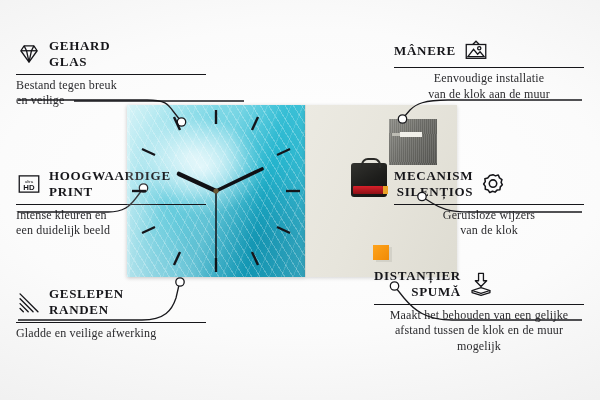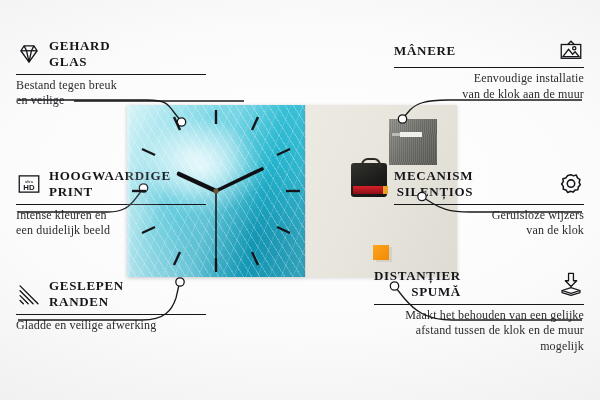--- a/index.html
+++ b/index.html
@@ -70,36 +70,36 @@
   .spacer-chip{
     position:absolute;left:68px;top:140px;width:16px;height:15px;
     background:linear-gradient(135deg,#ffa41c 0%,#f08a06 100%);
     box-shadow:3px 2px 0 rgba(0,0,0,.07);
   }
 
   
   .callout{position:absolute;width:190px;}
   .callout .head{display:flex;align-items:center;gap:7px;}
   .callout.left .head{justify-content:flex-start;}
-  .callout.right .head{justify-content:space-between;}
+  .callout.right .head{justify-content:flex-start;}
   .callout .title{
     font-size:13px;font-weight:bold;letter-spacing:.7px;color:#16161a;
     line-height:1.25;text-transform:uppercase;
   }
   .callout.right .title{text-align:right;}
   .callout .rule{height:1px;background:#16161a;margin:3px 0 3px;}
   .callout .desc{
     font-size:12px;color:#2b2b2e;line-height:1.32;letter-spacing:.15px;
   }
-  .callout.right .desc{text-align:right;}
+  .callout.right .desc{text-align:center;}
   .ico{width:26px;height:26px;flex:0 0 26px;display:block;}
 
   .c-glass{left:16px;top:38px;}
   .c-print{left:16px;top:168px;}
-  .c-edges{left:16px;top:278px;}
+  .c-edges{left:16px;top:286px;}
   .c-metal{left:394px;top:38px;}
   .c-mech {left:394px;top:168px;}
   .c-foam {left:394px;top:268px;}
 
   #links{position:absolute;inset:0;z-index:3;pointer-events:none;}
 </style>
 </head>
 <body>
 
 <div id="stage">

